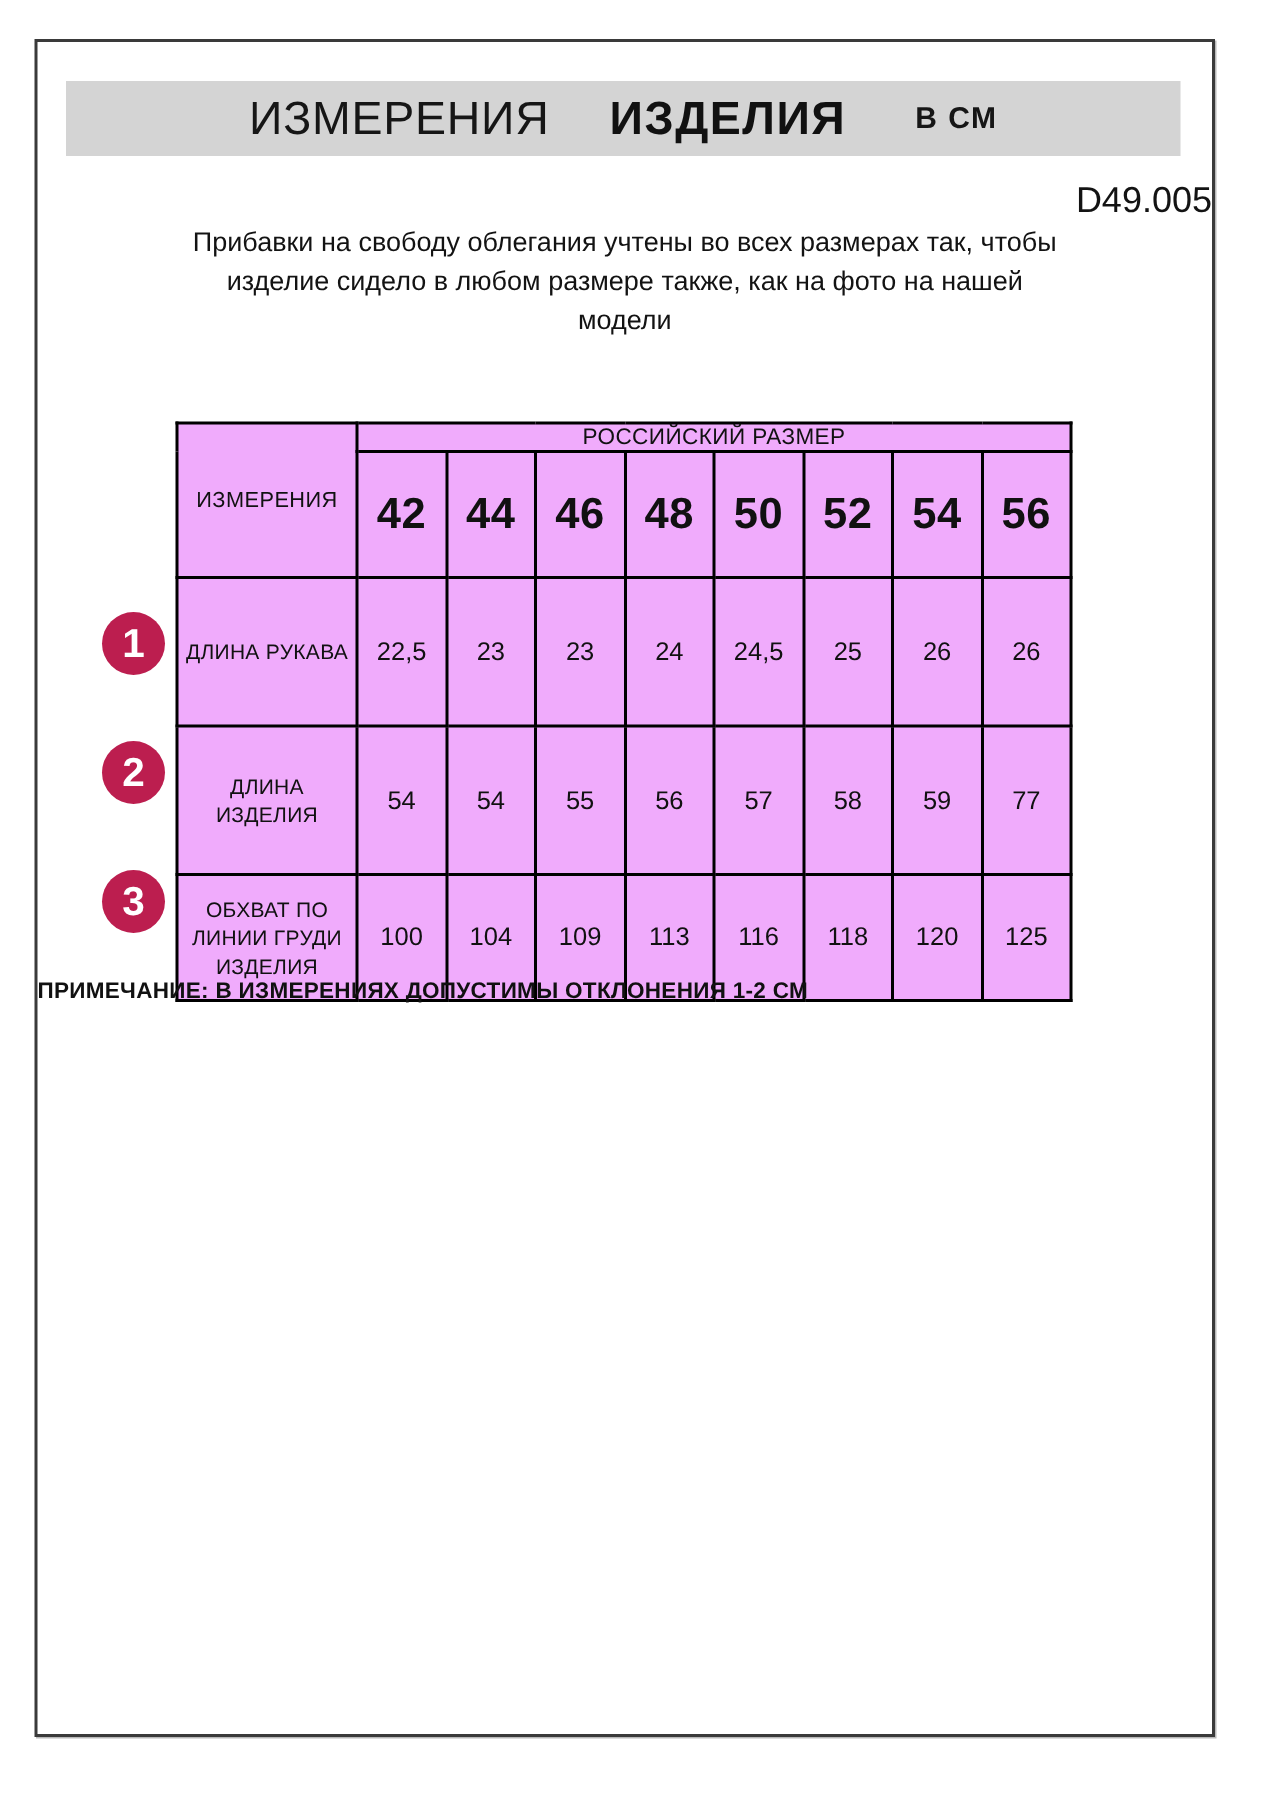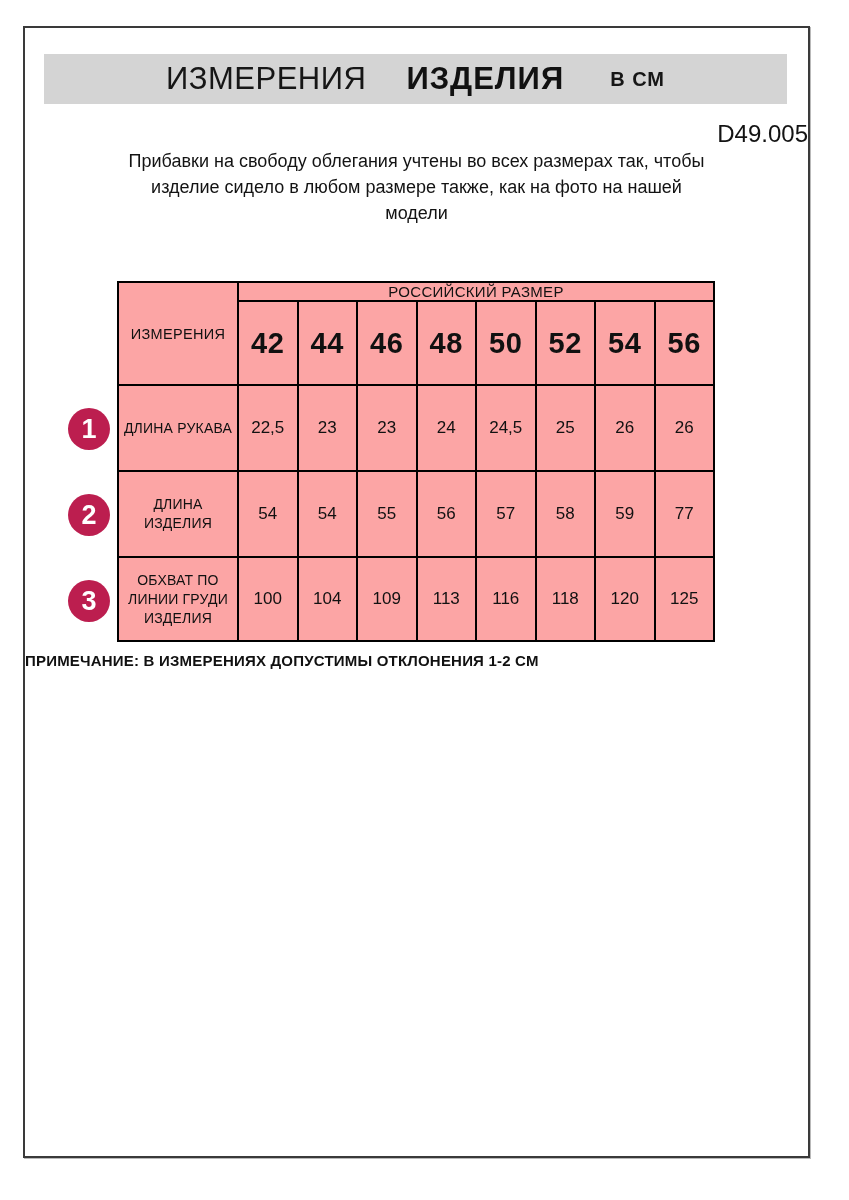--- a/index.html
+++ b/index.html
@@ -86,39 +86,39 @@
   table.size-table {
     border-collapse: collapse;
     table-layout: fixed;
     width: 598px;
   }
   table.size-table td {
     border: 2px solid #000000;
     text-align: center;
     vertical-align: middle;
     padding: 0;
-    background: #fca5a5;
+    background: #f0abfc;
   }
   td.corner-cell {
     width: 120px;
     font-size: 14.5px;
     letter-spacing: 0.3px;
   }
   td.group-header-cell {
     font-size: 15px;
     letter-spacing: 0.3px;
     height: 18px;
   }
   tr.sizes-row { height: 84px; }
   td.size-cell {
     font-size: 29px;
     font-weight: 900;
     letter-spacing: 0.5px;
   }
-  tbody tr.data-row-1, tbody tr.data-row-2 { height: 86px; }
+  tbody tr.data-row-1, tbody tr.data-row-2 { height: 99px; }
   tbody tr.data-row-3 { height: 84px; }
   td.row-label-cell {
     font-size: 14px;
     line-height: 19px;
     white-space: pre-line;
     letter-spacing: 0.2px;
   }
   td.value-cell {
     font-size: 17px;
     font-weight: 400;

